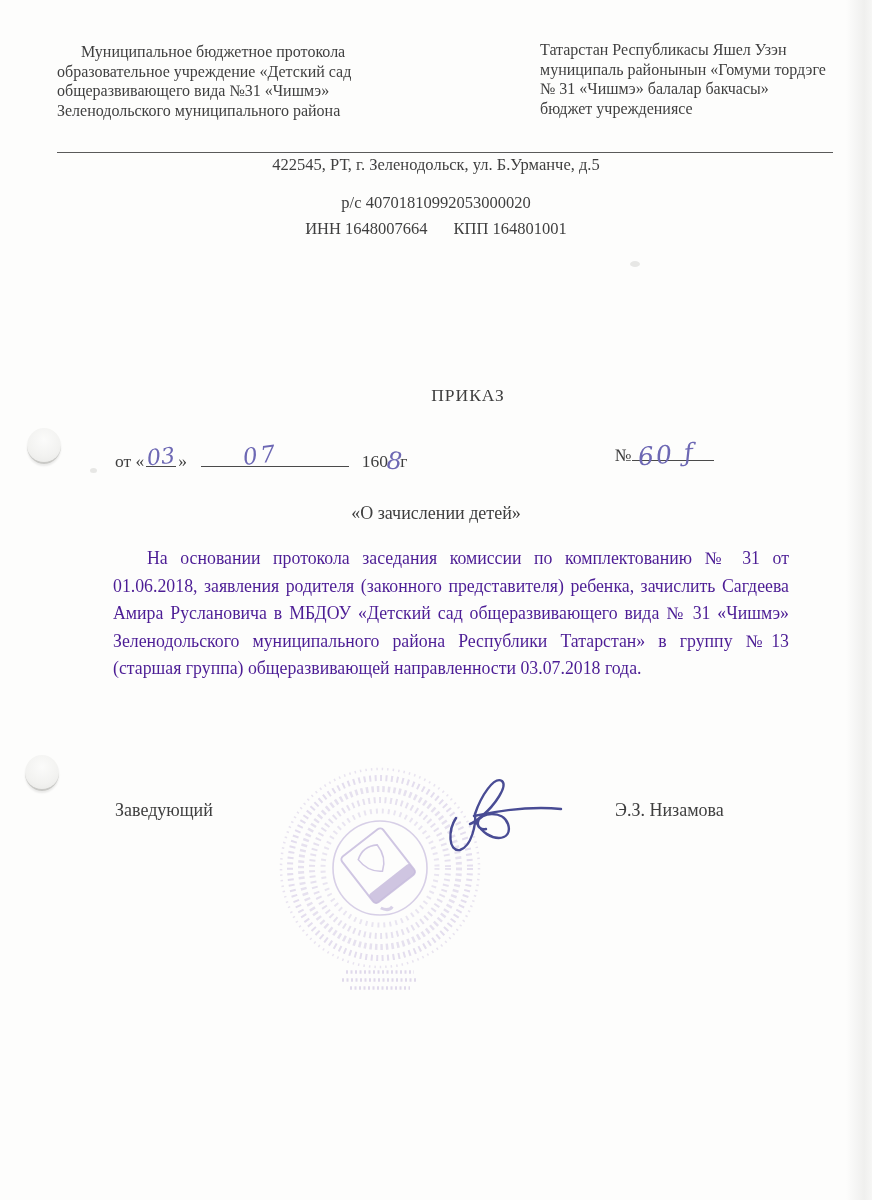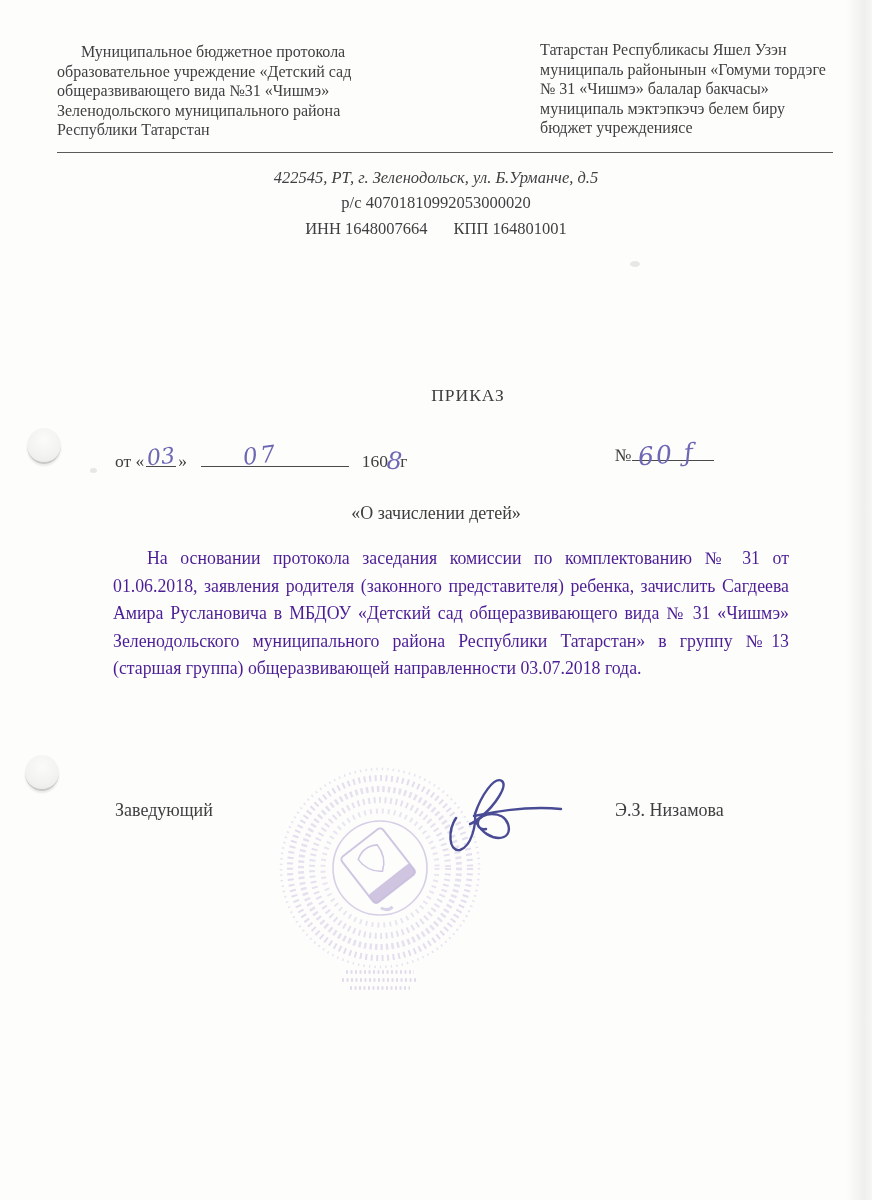--- a/index.html
+++ b/index.html
@@ -71,34 +71,32 @@
 <div class="abs hole-punch" style="left:27px;top:428px;"></div>
 <div class="abs hole-punch" style="left:25px;top:755px;"></div>
 <div class="abs speck" style="left:630px;top:261px;"></div>
 <div class="abs speck" style="left:90px;top:468px;width:7px;height:5px;"></div>
 
 <div class="abs org-block" style="left:57px;top:42px;width:400px;">
   <span class="line">Муниципальное бюджетное протокола</span>
   <span class="line">образовательное учреждение «Детский сад</span>
   <span class="line">общеразвивающего вида №31 «Чишмэ»</span>
   <span class="line">Зеленодольского муниципального района</span>
-  <span class="line">Республики Татарстан</span>
 </div>
 
 <div class="abs org-block" style="left:540px;top:40px;width:300px;">
   <span class="line" style="text-indent:0;">Татарстан Республикасы Яшел Узэн</span>
   <span class="line">муниципаль районынын «Гомуми тордэге</span>
   <span class="line">№ 31 «Чишмэ» балалар бакчасы»</span>
-  <span class="line">муниципаль мэктэпкэчэ белем биру</span>
   <span class="line">бюджет учреждениясе</span>
 </div>
 
 <div class="abs rule" style="left:57px;top:152px;width:776px;"></div>
 
-<div class="abs center-line" style="top:168px;font-style:italic;">422545, РТ, г. Зеленодольск, ул. Б.Урманче, д.5</div>
+<div class="abs center-line" style="top:155px;">422545, РТ, г. Зеленодольск, ул. Б.Урманче, д.5</div>
 <div class="abs center-line" style="top:193px;">р/с 40701810992053000020</div>
 <div class="abs center-line" style="top:207px;margin-top:12px;">
   <span>ИНН 1648007664</span><span style="display:inline-block;width:26px;"></span><span>КПП 164801001</span>
 </div>
 
 <div class="abs order-title" style="top:385px;">ПРИКАЗ</div>
 
 <div class="abs date-line" style="left:115px;top:445px;">
   <span>от</span>
   <span>«</span><span class="blank blank-day"><span class="hand hand-day">03</span></span><span>»</span>

